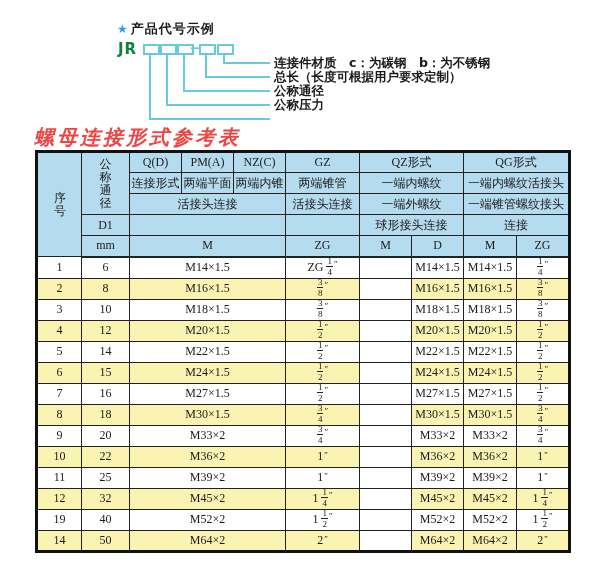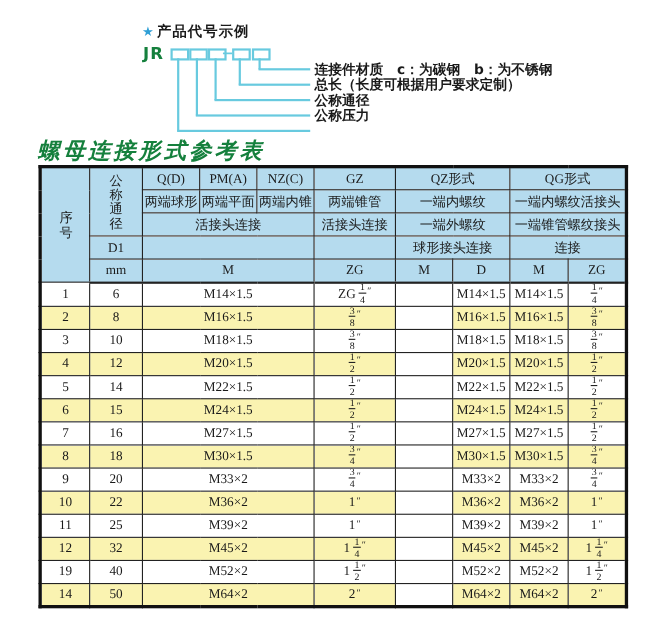--- a/index.html
+++ b/index.html
@@ -1,20 +1,20 @@
 <!DOCTYPE html>
 <html><head>
 <meta charset="utf-8">
 <style>
   html,body{margin:0;padding:0;background:#fff;}
   .page{position:relative;width:600px;height:567px;background:#ffffff;overflow:hidden;
         font-family:"Liberation Serif","DejaVu Serif",serif;color:#1a1a1a;}
 
   
-  .diagram{position:absolute;left:12px;top:0;width:492px;height:126px;}
+  .diagram{position:absolute;left:0;top:0;width:492px;height:126px;}
   .d-title{position:absolute;left:117px;top:20px;font-family:"DejaVu Sans","Liberation Sans",sans-serif;
            font-weight:bold;font-size:13px;letter-spacing:1px;}
   .d-title .star{color:#2f9fd6;margin-right:2px;font-size:12px;}
   .jr{position:absolute;left:118px;top:40px;font-family:"DejaVu Sans","Liberation Sans",sans-serif;
       font-weight:bold;font-size:15px;color:#15803d;letter-spacing:1px;}
   .cbox{position:absolute;top:44px;width:13px;height:7px;border:2px solid #68cadf;background:#fff;}
   .b1{left:143px;} .b2{left:160px;} .b3{left:177px;} .b4{left:199px;} .b5{left:217px;}
   .cdash{position:absolute;left:190px;top:41px;color:#68cadf;font-weight:bold;font-size:12px;
          font-family:"DejaVu Sans",sans-serif;}
   .cl{position:absolute;background:#68cadf;}
@@ -23,21 +23,21 @@
   .lv2{left:166px;top:53px;height:52px;} .lh2{left:166px;top:104px;width:104px;}
   .lv3{left:183px;top:53px;height:38px;} .lh3{left:183px;top:90px;width:87px;}
   .lv4{left:205px;top:53px;height:24px;} .lh4{left:205px;top:76px;width:65px;}
   .lv5{left:223px;top:53px;height:10px;} .lh5{left:223px;top:62px;width:47px;}
   .dlabel{position:absolute;left:274px;height:14px;line-height:14px;white-space:nowrap;
           font-family:"DejaVu Sans","Liberation Sans",sans-serif;font-weight:bold;font-size:12.5px;}
   .dl1{top:56px;} .dl2{top:70px;} .dl3{top:84px;} .dl4{top:98px;} .dl5{top:112px;}
 
   
   .tbl-title{position:absolute;left:34px;top:124px;font-size:20px;font-weight:bold;font-style:italic;
-             letter-spacing:3px;color:#15803d;font-family:"DejaVu Serif","Liberation Serif",serif;}
+             letter-spacing:3px;color:#ef4444;font-family:"DejaVu Serif","Liberation Serif",serif;}
 
   
   table.ref{position:absolute;left:35px;top:150px;border-collapse:collapse;table-layout:fixed;
             border:3px solid #111;font-size:12px;}
   table.ref td{border:1px solid #222;text-align:center;vertical-align:middle;padding:0;
                overflow:hidden;white-space:nowrap;}
   td.hd{background:#b5dbee;}
   tr.hrow{height:21px;}
   tr.brow{height:21px;}
   tr.even td{background:#faf3b1;}
@@ -117,21 +117,21 @@
             </div>
         </td>
         <td class="hd">Q(D)</td>
         <td class="hd">PM(A)</td>
         <td class="hd">NZ(C)</td>
         <td class="hd gb">GZ</td>
         <td class="hd gb" colspan="2">QZ形式</td>
         <td class="hd gb" colspan="2">QG形式</td>
       </tr>
       <tr class="hrow">
-        <td class="hd">两端球形</td>
+        <td class="hd">连接形式</td>
         <td class="hd">两端平面</td>
         <td class="hd">两端内锥</td>
         <td class="hd gb">两端锥管</td>
         <td class="hd gb" colspan="2">一端内螺纹</td>
         <td class="hd gb" colspan="2">一端内螺纹活接头</td>
       </tr>
       <tr class="hrow">
         <td class="hd" colspan="3">活接头连接</td>
         <td class="hd gb">活接头连接</td>
         <td class="hd gb" colspan="2">一端外螺纹</td>

